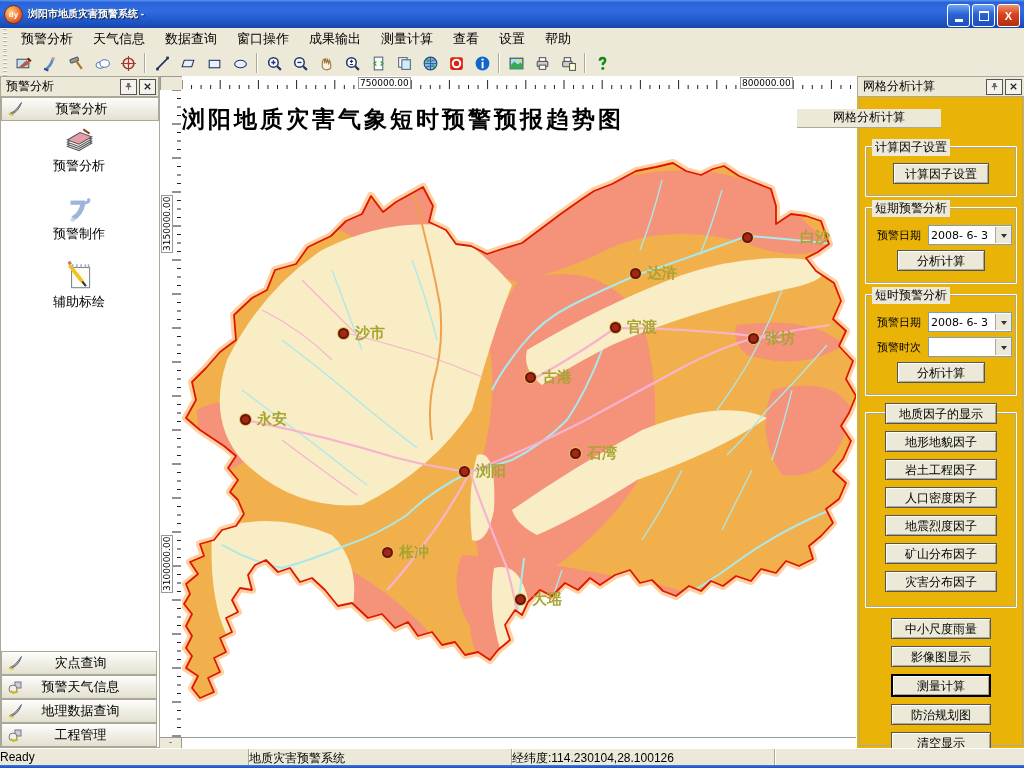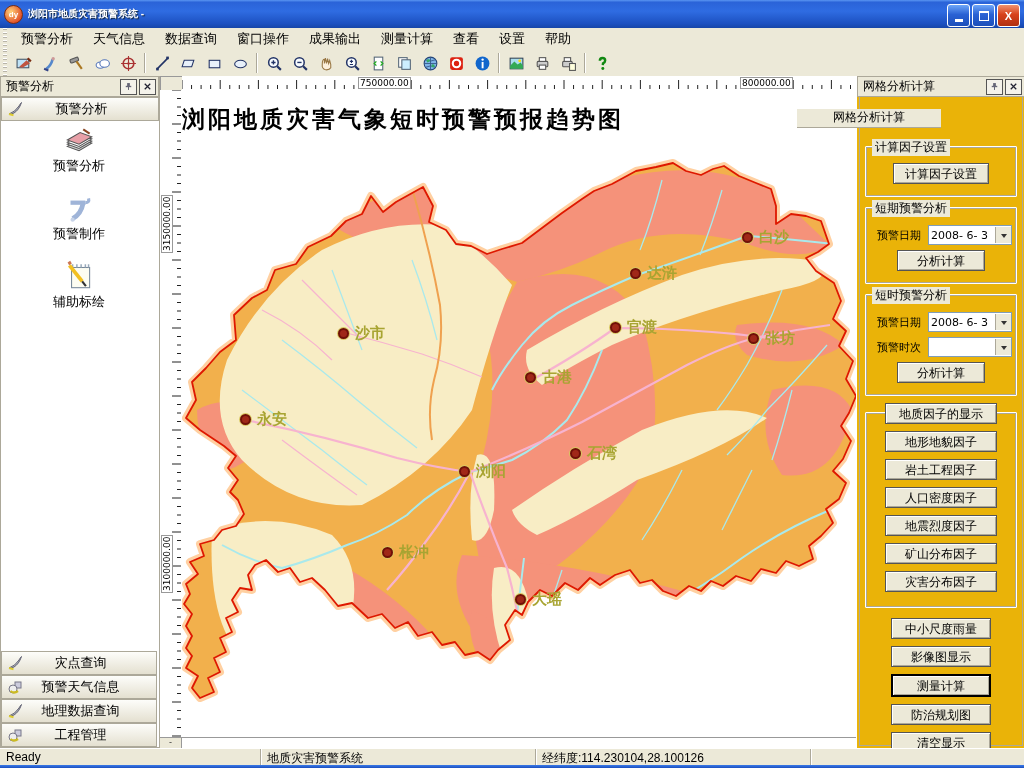--- a/index.html
+++ b/index.html
@@ -98,21 +98,21 @@
   .combo .carrow{width:15px;height:16px;background:#ECE9D8;border-left:1px solid #aca899;
     display:flex;align-items:center;justify-content:center;}
   .combo .carrow:after{content:"";border:3px solid transparent;border-top:4px solid #333;margin-top:4px;}
   #factor-group{margin-top:16px;padding-top:14px;}
   #factor-header-btn{position:relative;margin-top:-24px;background:#ECE9D8;z-index:2;min-width:112px;}
   .factor-btn{min-width:112px;margin:7px auto;}
 
   
   #statusbar{position:absolute;left:0;top:748px;width:1024px;height:17px;background:#ECE9D8;
     border-top:1px solid #fff;display:flex;font-size:12px;}
-  .sb-pane{padding:1px 6px;border-right:1px solid #aca899;box-shadow:1px 0 0 #fff;white-space:nowrap;overflow:hidden;}
+  .sb-pane{padding:1px 0;border-right:1px solid #aca899;box-shadow:1px 0 0 #fff;white-space:nowrap;overflow:hidden;}
   #sb-ready{width:248px;}
   #sb-app{width:262px;}
   #sb-coords{width:262px;}
   #sb-scale{flex:1;border-right:none;box-shadow:none;}
   #bottom-edge{position:absolute;left:0;top:765px;width:1024px;height:3px;
     background:linear-gradient(180deg,#3a7ae8,#1b4fc0);}
 </style>
 </head>
 <body>
 
@@ -715,21 +715,21 @@
         <path d="M230,98 Q248,160 258,215 Q262,255 252,290 Q245,320 250,350" stroke="var(--c-road2)" stroke-width="2" fill="none"></path>
       </g>
 
       <use href="#outlineShape" fill="none" stroke="var(--c-border)" stroke-width="1.8" stroke-linejoin="round"></use>
     </svg>
 
     <div id="map-title">浏阳地质灾害气象短时预警预报趋势图</div>
 
     <div id="cities">
 
-        <div class="city" style="left: 565px; top: 146px;">
+        <div class="city" style="left: 565px; top: 146px; gap: 41px;">
           <span class="dot"></span>
           <span class="city-label">白沙</span>
         </div>
 
         <div class="city" style="left: 453px; top: 182px;">
           <span class="dot"></span>
           <span class="city-label">达浒</span>
         </div>
 
         <div class="city" style="left: 433px; top: 236px;">

